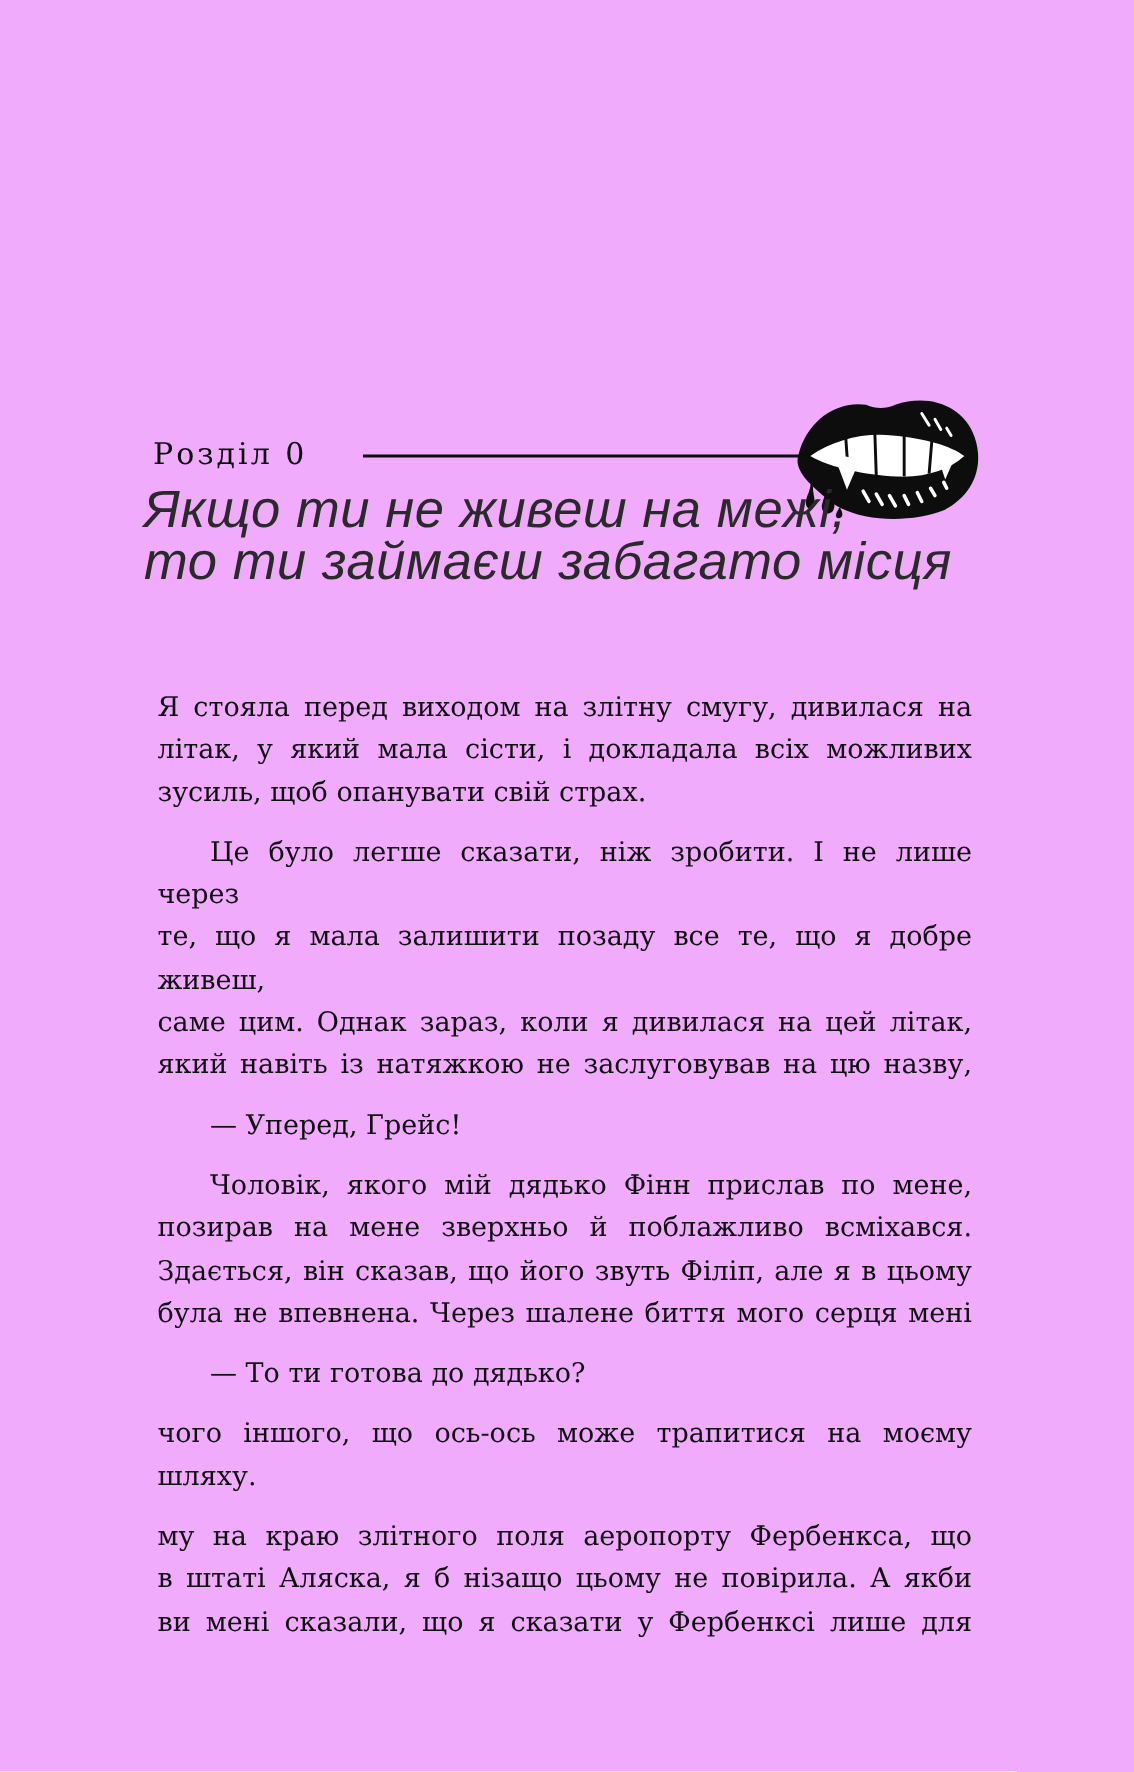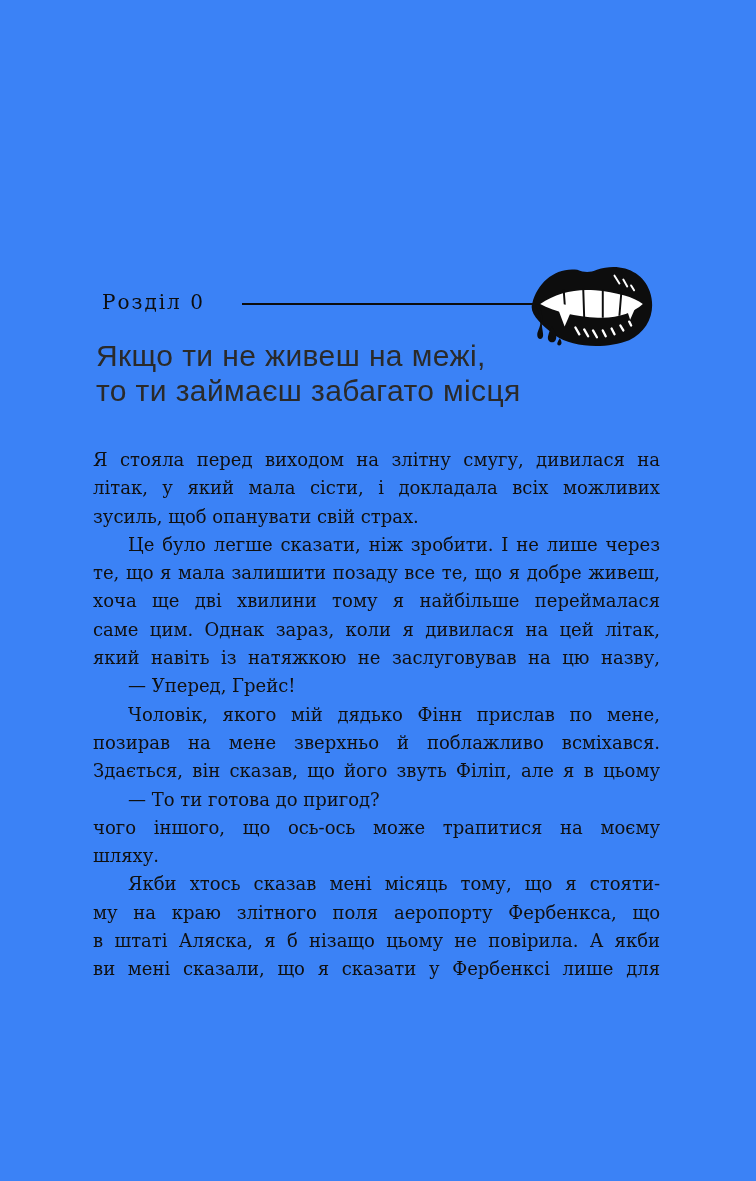--- a/index.html
+++ b/index.html
@@ -1,19 +1,19 @@
 <!DOCTYPE html>
 <html><head>
 <meta charset="utf-8">
 <style>
   html,body{margin:0;padding:0;background:#ffffff;}
   .page{
     position:relative;
     width:756px;height:1181px;
-    background:#3b82f6;
+    background:#f0abfc;
     overflow:hidden;
     font-family:"DejaVu Serif", serif;
   }
   .chapter-label{
     position:absolute;
     left:102px;top:290px;
     font-family:"DejaVu Serif", serif;
     font-size:20px;
     letter-spacing:2px;
     color:#0d0d0d;
@@ -25,38 +25,39 @@
     width:298px;height:2px;
     background:#0d0d0d;
   }
   .lips{
     position:absolute;
     left:528px;top:260px;
     width:130px;height:88px;
   }
   .chapter-title{
     position:absolute;
-    left:96px;top:338px;
+    left:96px;top:322px;
     font-family:"Liberation Sans", sans-serif;
     font-weight:300;
-    font-size:30px;
+    font-size:35px;
     line-height:35px;
     letter-spacing:0.4px;
     color:#2a2a2a;
+    font-style:italic;
   }
   .body-text{
     position:absolute;
     left:93px;top:446px;
     width:567px;
     font-family:"DejaVu Serif", serif;
     font-size:18px;
     line-height:28.3px;
     color:#101010;
   }
-  .para{margin:0;padding:0;}
+  .para{margin:12px;padding:0;}
   .line{
     text-align:justify;
     text-align-last:justify;
     white-space:nowrap;      
     white-space:normal;
   }
   .line.end{text-align-last:left;}
   .line.indent{text-indent:35px;}
 </style>
 </head>
@@ -98,40 +99,39 @@
 
   <div class="body-text">
       <div class="para">
         <div class="line">Я стояла перед виходом на злітну смугу, дивилася на</div>
         <div class="line">літак, у який мала сісти, і докладала всіх можливих</div>
         <div class="line end">зусиль, щоб опанувати свій страх.</div>
       </div>
       <div class="para">
         <div class="line indent">Це було легше сказати, ніж зробити. І не лише через</div>
         <div class="line">те, що я мала залишити позаду все те, що я добре живеш,</div>
-        <div class="line">хоча ще дві хвилини тому я найбільше переймалася</div>
         <div class="line">саме цим. Однак зараз, коли я дивилася на цей літак,</div>
         <div class="line">який навіть із натяжкою не заслуговував на цю назву,</div>
       </div>
       <div class="para">
         <div class="line indent end">— Уперед, Грейс!</div>
       </div>
       <div class="para">
         <div class="line indent">Чоловік, якого мій дядько Фінн прислав по мене,</div>
         <div class="line">позирав на мене зверхньо й поблажливо всміхався.</div>
         <div class="line">Здається, він сказав, що його звуть Філіп, але я в цьому</div>
+        <div class="line">була не впевнена. Через шалене биття мого серця мені</div>
       </div>
       <div class="para">
-        <div class="line indent end">— То ти готова до пригод?</div>
+        <div class="line indent end">— То ти готова до дядько?</div>
       </div>
       <div class="para">
         <div class="line">чого іншого, що ось-ось може трапитися на моєму</div>
         <div class="line end">шляху.</div>
       </div>
       <div class="para">
-        <div class="line indent">Якби хтось сказав мені місяць тому, що я стояти-</div>
         <div class="line">му на краю злітного поля аеропорту Фербенкса, що</div>
         <div class="line">в штаті Аляска, я б нізащо цьому не повірила. А якби</div>
         <div class="line">ви мені сказали, що я сказати у Фербенксі лише для</div>
       </div>
     </div>
 
 </div>
 
 </body></html>

